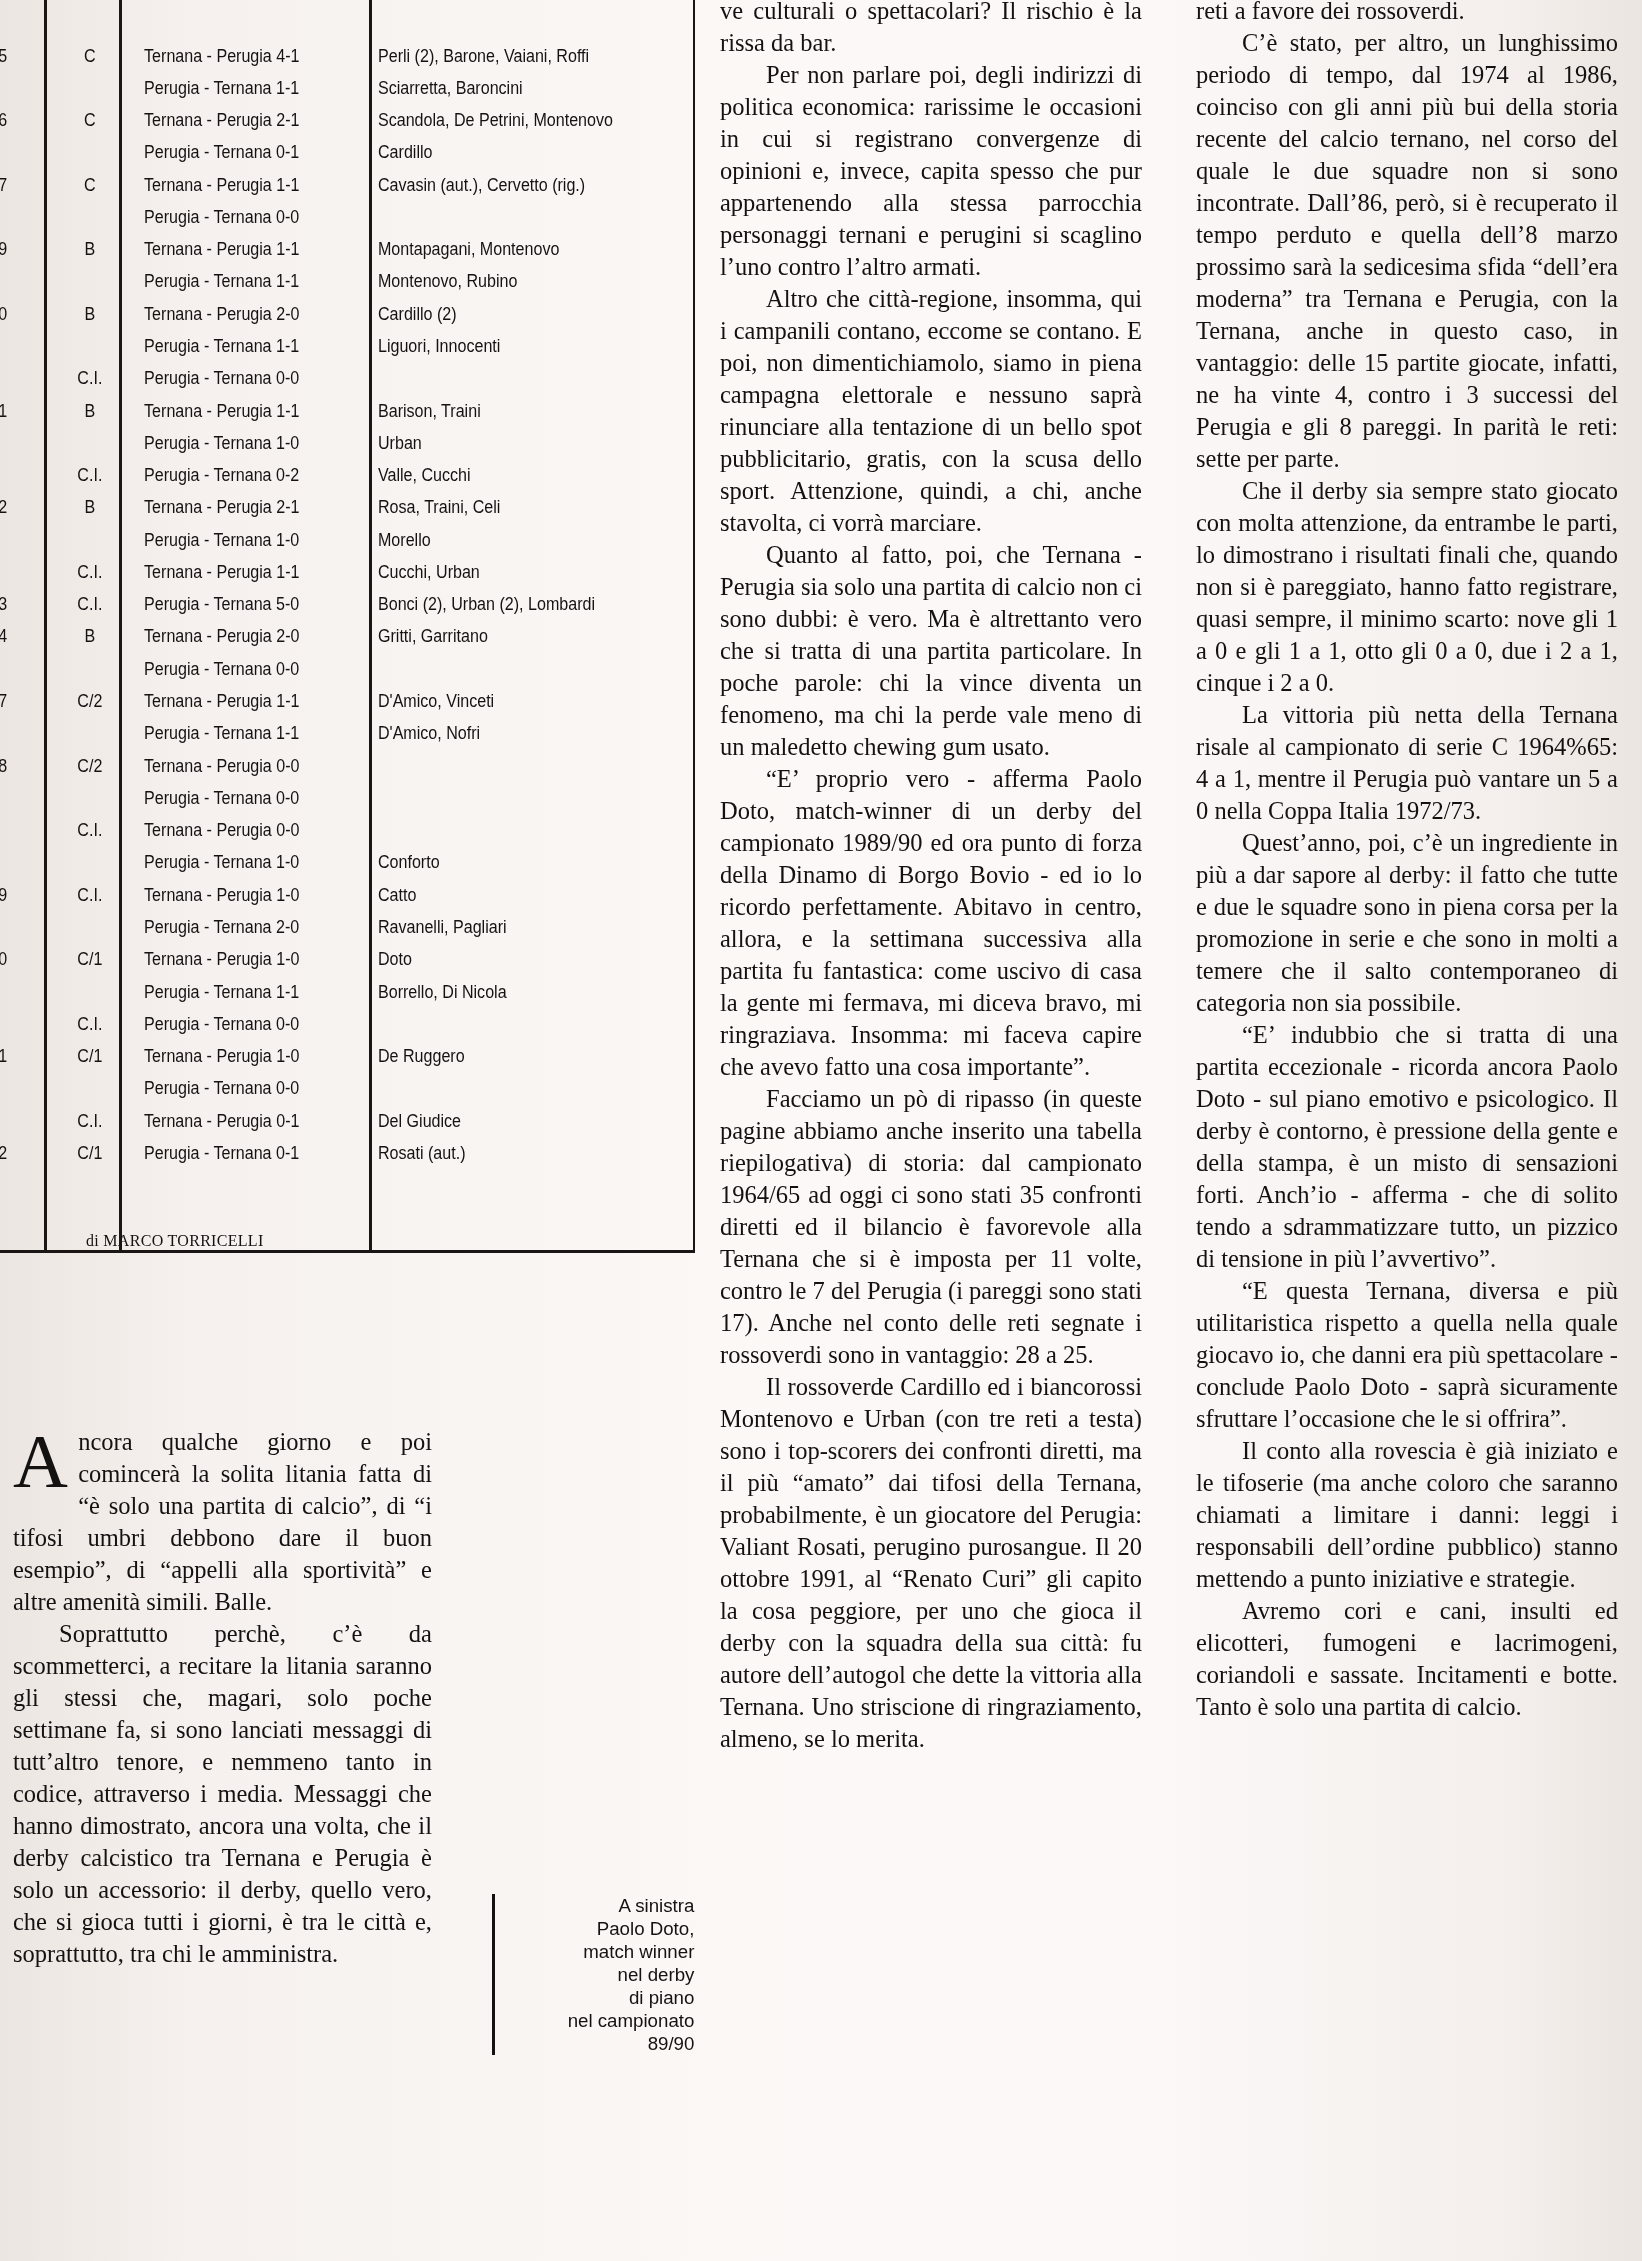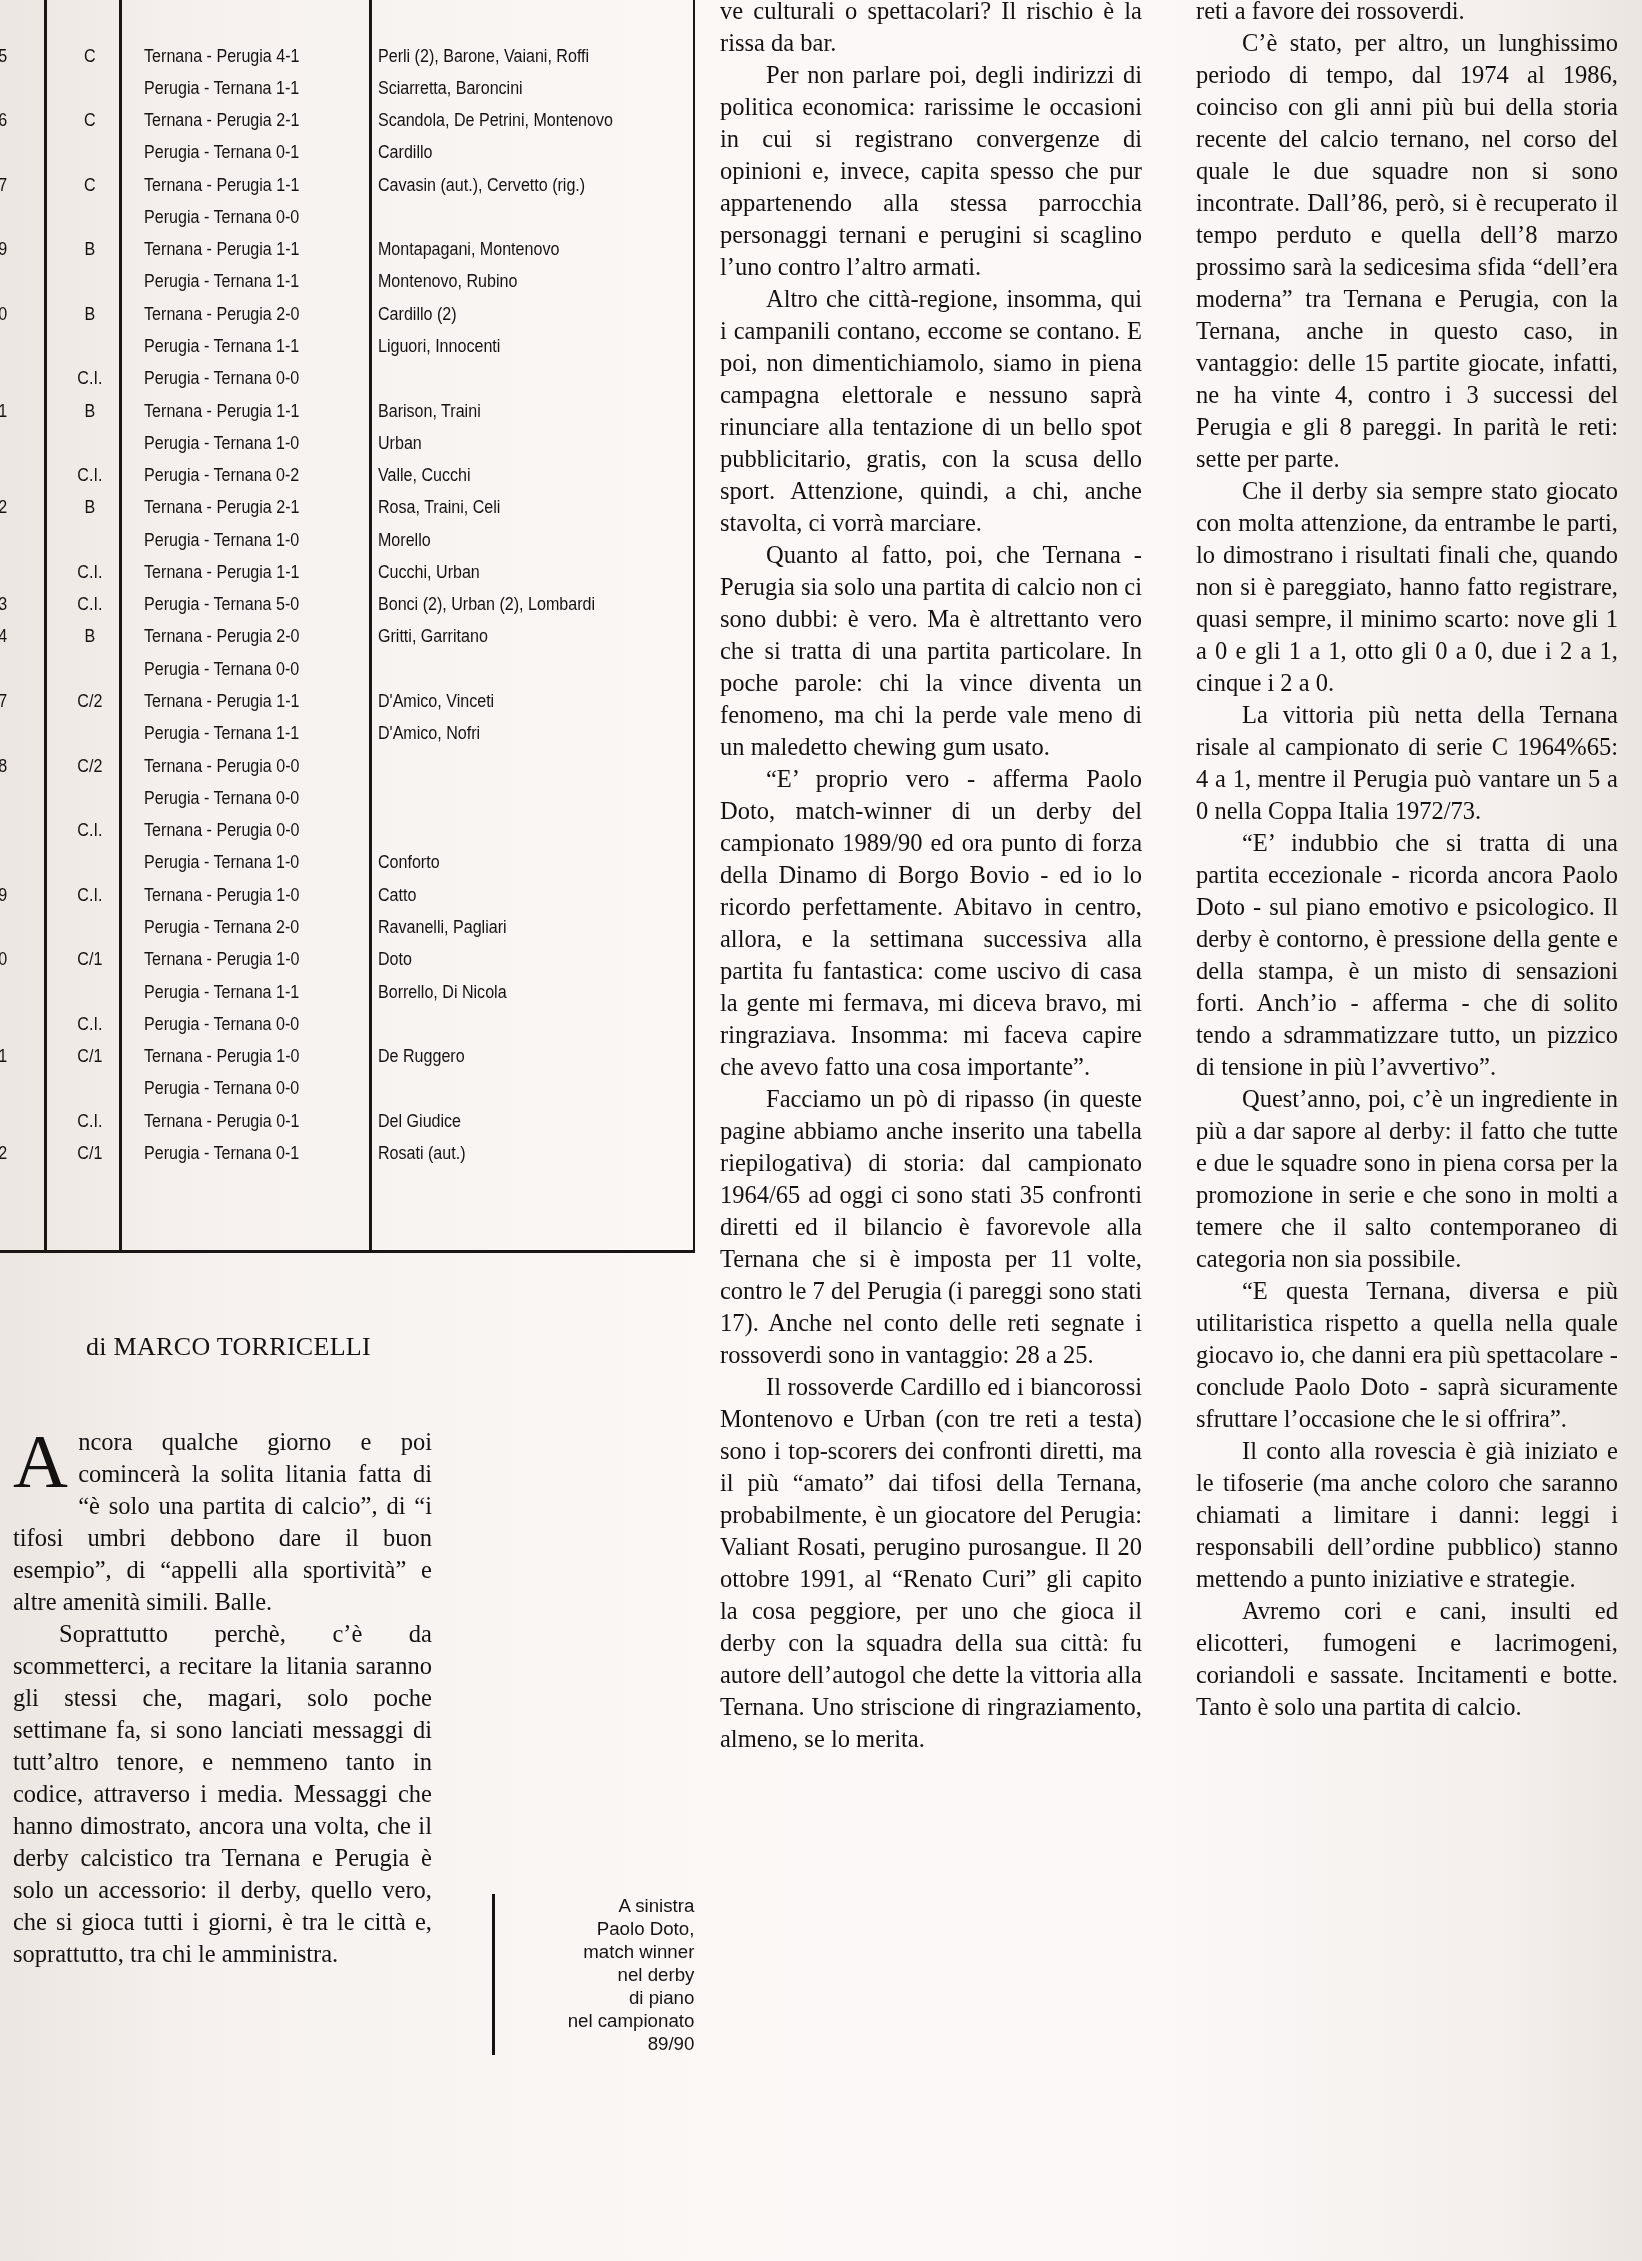--- a/index.html
+++ b/index.html
@@ -32,22 +32,22 @@
     position:absolute; font-family:"Liberation Serif", serif; font-size:24.5px;
     line-height:32px; text-align:justify; hyphens:none; color:#141111;
   }
   .col p { margin:0; text-indent:46px; }
   .col p.no-indent { text-indent:0; }
   .col-left  { left:13px;   top:1426px; width:419px; }
   .col-mid   { left:720px; top:-5.2px;   width:422px; }
   .col-right { left:1196px; top:-5.2px;   width:422px; }
 
   .byline {
-    position:absolute; left:86px; top:1332px;
-    font-family:"Liberation Serif", serif; font-size:26px; letter-spacing:0.3px;
+    position:absolute; left:86px; top:1232px;
+    font-family:"Liberation Serif", serif; font-size:16px; letter-spacing:0.3px;
   }
   .dropcap {
     float:left; font-family:"Liberation Serif", serif; font-size:76px;
     line-height:59px; margin:3.9px 10.3px 0 0; padding-top:2.6px;
   }
 
   
   .caption {
     position:absolute; left:492px; top:1894px; width:193px;
     border-left:3.2px solid #141111; padding-left:6.4px;
@@ -301,19 +301,19 @@
   <p>“E’ proprio vero - afferma Paolo Doto, match-winner di un derby del campionato 1989/90 ed ora punto di forza della Dinamo di Borgo Bovio - ed io lo ricordo perfettamente. Abitavo in centro, allora, e la settimana successiva alla partita fu fantastica: come uscivo di casa la gente mi fermava, mi diceva bravo, mi ringraziava. Insomma: mi faceva capire che avevo fatto una cosa importante”.</p>
   <p>Facciamo un pò di ripasso (in queste pagine abbiamo anche inserito una tabella riepilogativa) di storia: dal campionato 1964/65 ad oggi ci sono stati 35 confronti diretti ed il bilancio è favorevole alla Ternana che si è imposta per 11 volte, contro le 7 del Perugia (i pareggi sono stati 17). Anche nel conto delle reti segnate i rossoverdi sono in vantaggio: 28 a 25.</p>
   <p>Il rossoverde Cardillo ed i biancorossi Montenovo e Urban (con tre reti a testa) sono i top-scorers dei confronti diretti, ma il più “amato” dai tifosi della Ternana, probabilmente, è un giocatore del Perugia: Valiant Rosati, perugino purosangue. Il 20 ottobre 1991, al “Renato Curi” gli capito la cosa peggiore, per uno che gioca il derby con la squadra della sua città: fu autore dell’autogol che dette la vittoria alla Ternana. Uno striscione di ringraziamento, almeno, se lo merita.</p>
 </div>
 
 <div class="col col-right">
   <p class="no-indent">reti a favore dei rossoverdi.</p>
   <p>C’è stato, per altro, un lunghissimo periodo di tempo, dal 1974 al 1986, coinciso con gli anni più bui della storia recente del calcio ternano, nel corso del quale le due squadre non si sono incontrate. Dall’86, però, si è recuperato il tempo perduto e quella dell’8 marzo prossimo sarà la sedicesima sfida “dell’era moderna” tra Ternana e Perugia, con la Ternana, anche in questo caso, in vantaggio: delle 15 partite giocate, infatti, ne ha vinte 4, contro i 3 successi del Perugia e gli 8 pareggi. In parità le reti: sette per parte.</p>
   <p>Che il derby sia sempre stato giocato con molta attenzione, da entrambe le parti, lo dimostrano i risultati finali che, quando non si è pareggiato, hanno fatto registrare, quasi sempre, il minimo scarto: nove gli 1 a 0 e gli 1 a 1, otto gli 0 a 0, due i 2 a 1, cinque i 2 a 0.</p>
   <p>La vittoria più netta della Ternana risale al campionato di serie C 1964%65: 4 a 1, mentre il Perugia può vantare un 5 a 0 nella Coppa Italia 1972/73.</p>
+  <p>Quest’anno, poi, c’è un ingrediente in più a dar sapore al derby: il fatto che tutte e due le squadre sono in piena corsa per la promozione in serie e che sono in molti a temere che il salto contemporaneo di categoria non sia possibile.</p>
   <p>“E’ indubbio che si tratta di una partita eccezionale - ricorda ancora Paolo Doto - sul piano emotivo e psicologico. Il derby è contorno, è pressione della gente e della stampa, è un misto di sensazioni forti. Anch’io - afferma - che di solito tendo a sdrammatizzare tutto, un pizzico di tensione in più l’avvertivo”.</p>
-  <p>Quest’anno, poi, c’è un ingrediente in più a dar sapore al derby: il fatto che tutte e due le squadre sono in piena corsa per la promozione in serie e che sono in molti a temere che il salto contemporaneo di categoria non sia possibile.</p>
   <p>“E questa Ternana, diversa e più utilitaristica rispetto a quella nella quale giocavo io, che danni era più spettacolare - conclude Paolo Doto - saprà sicuramente sfruttare l’occasione che le si offrira”.</p>
   <p>Il conto alla rovescia è già iniziato e le tifoserie (ma anche coloro che saranno chiamati a limitare i danni: leggi i responsabili dell’ordine pubblico) stanno mettendo a punto iniziative e strategie.</p>
   <p>Avremo cori e cani, insulti ed elicotteri, fumogeni e lacrimogeni, coriandoli e sassate. Incitamenti e botte. Tanto è solo una partita di calcio.</p>
 </div>
 
 
 </body></html>

